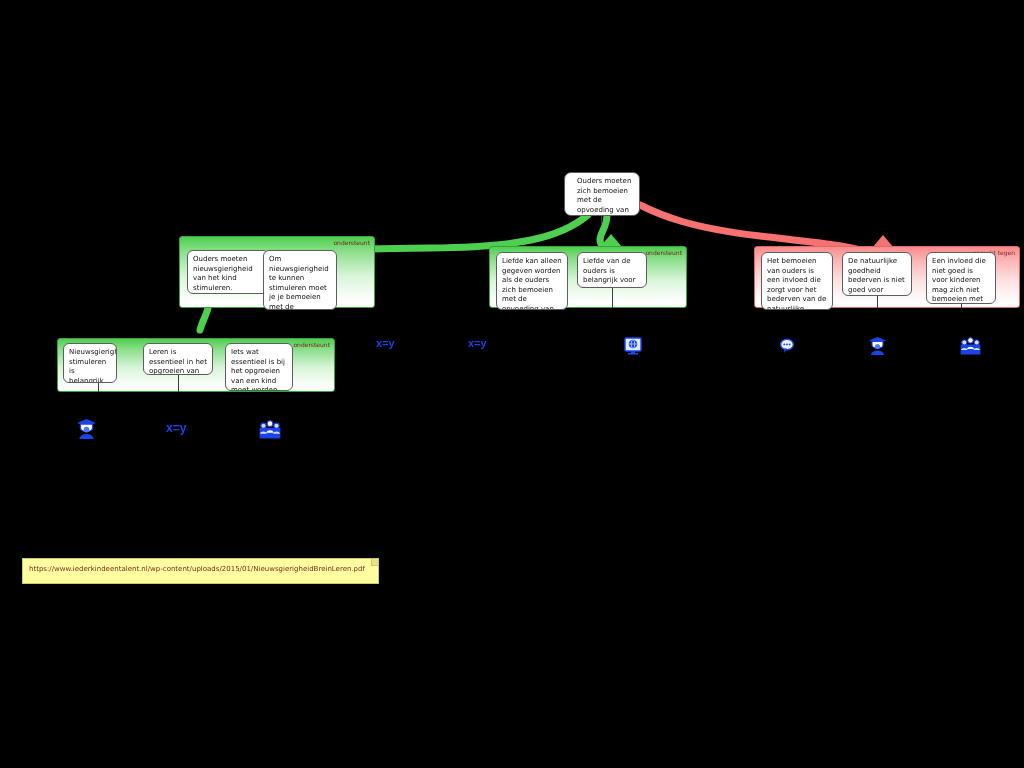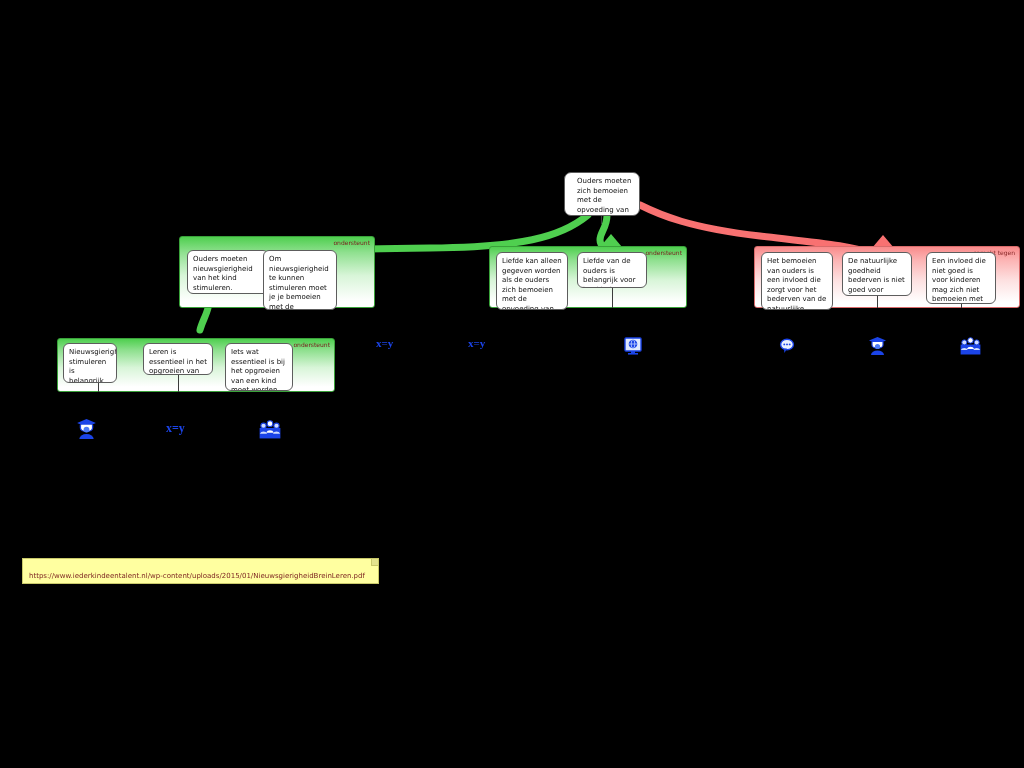--- a/index.html
+++ b/index.html
@@ -32,26 +32,26 @@
         font-size:7px;line-height:9.6px;color:#111;
         padding:4px 5px 3px 5px;overflow:hidden;}
   .node.root{border-radius:7px;padding-left:12px;}
 
   
   .stem{position:absolute;width:1px;background:#3c3c3c;}
 
   
   .icon{position:absolute;image-rendering:pixelated;}
   .xy{position:absolute;color:#1b44e8;font-weight:bold;font-size:11px;
-      letter-spacing:0px;font-family:Liberation Serif, serif;text-align:center;}
+      letter-spacing:0px;font-family:Liberation Sans, sans-serif;text-align:center;}
 
   
   #urlnote{position:absolute;box-sizing:border-box;background:#ffffa0;
      border:1px solid #c9c96a;color:#7a1f1f;font-size:7px;line-height:10px;
-     padding:12px 6px;white-space:nowrap;}
+     padding:5px 6px;white-space:nowrap;}
   #urlnote .fold{position:absolute;right:0;top:0;width:6px;height:6px;
      background:#e3e38c;border-left:1px solid #c9c96a;border-bottom:1px solid #c9c96a;}
 </style>
 </head>
 <body>
 
 <div id="canvas">
 
   <svg id="arrows" viewBox="0 0 1024 768" xmlns="http://www.w3.org/2000/svg">
 

